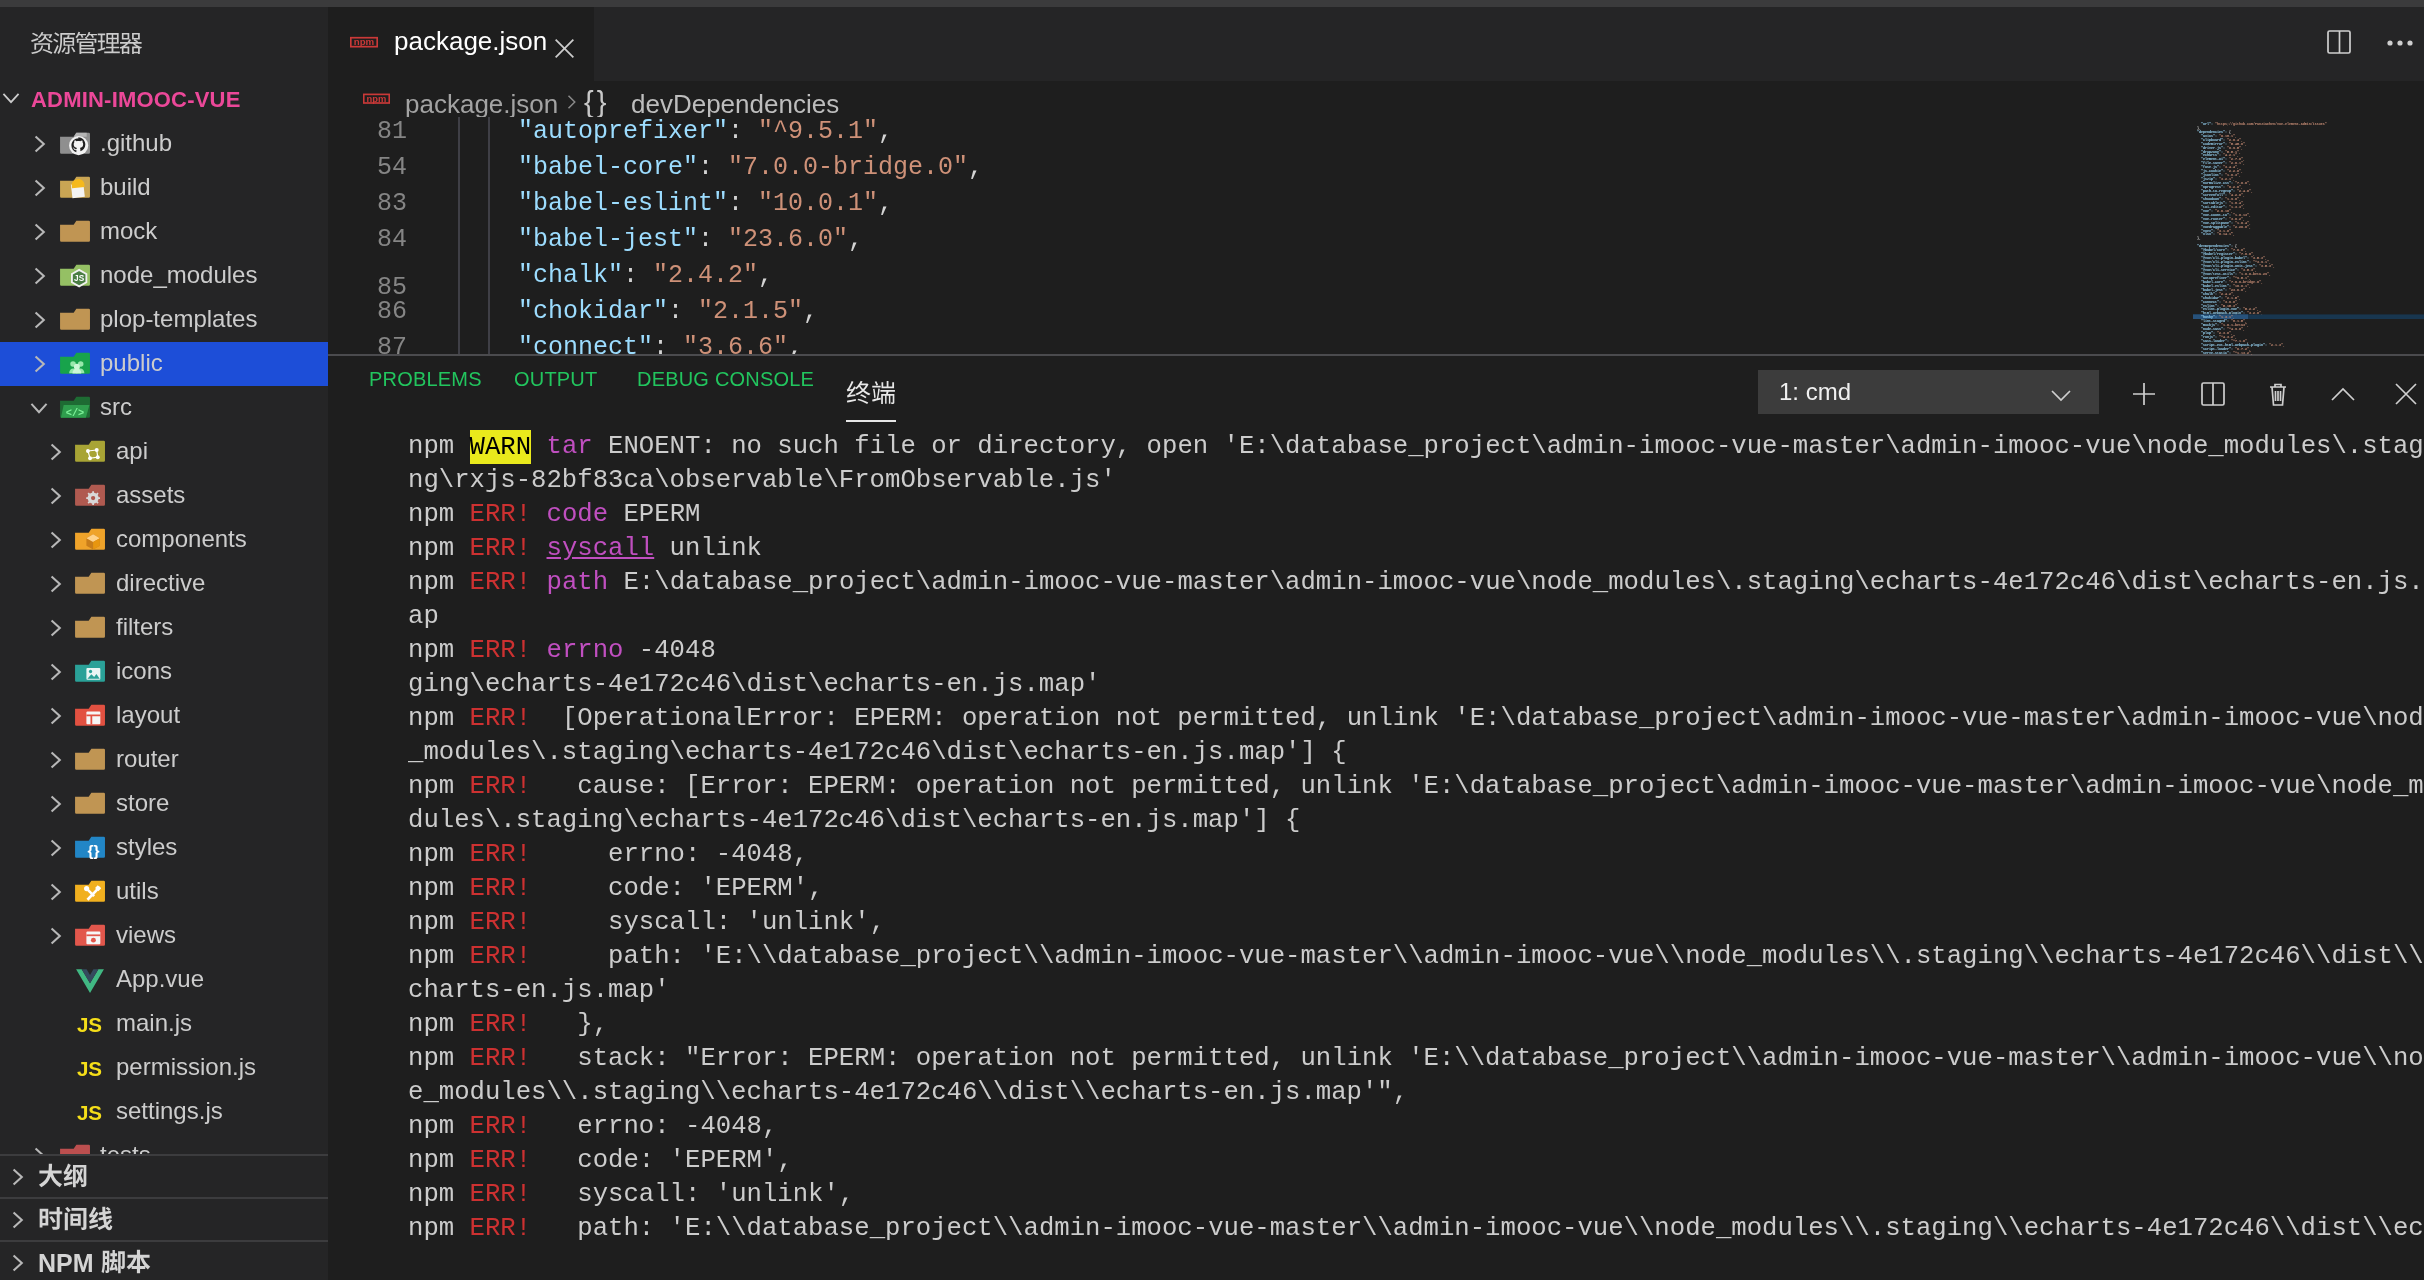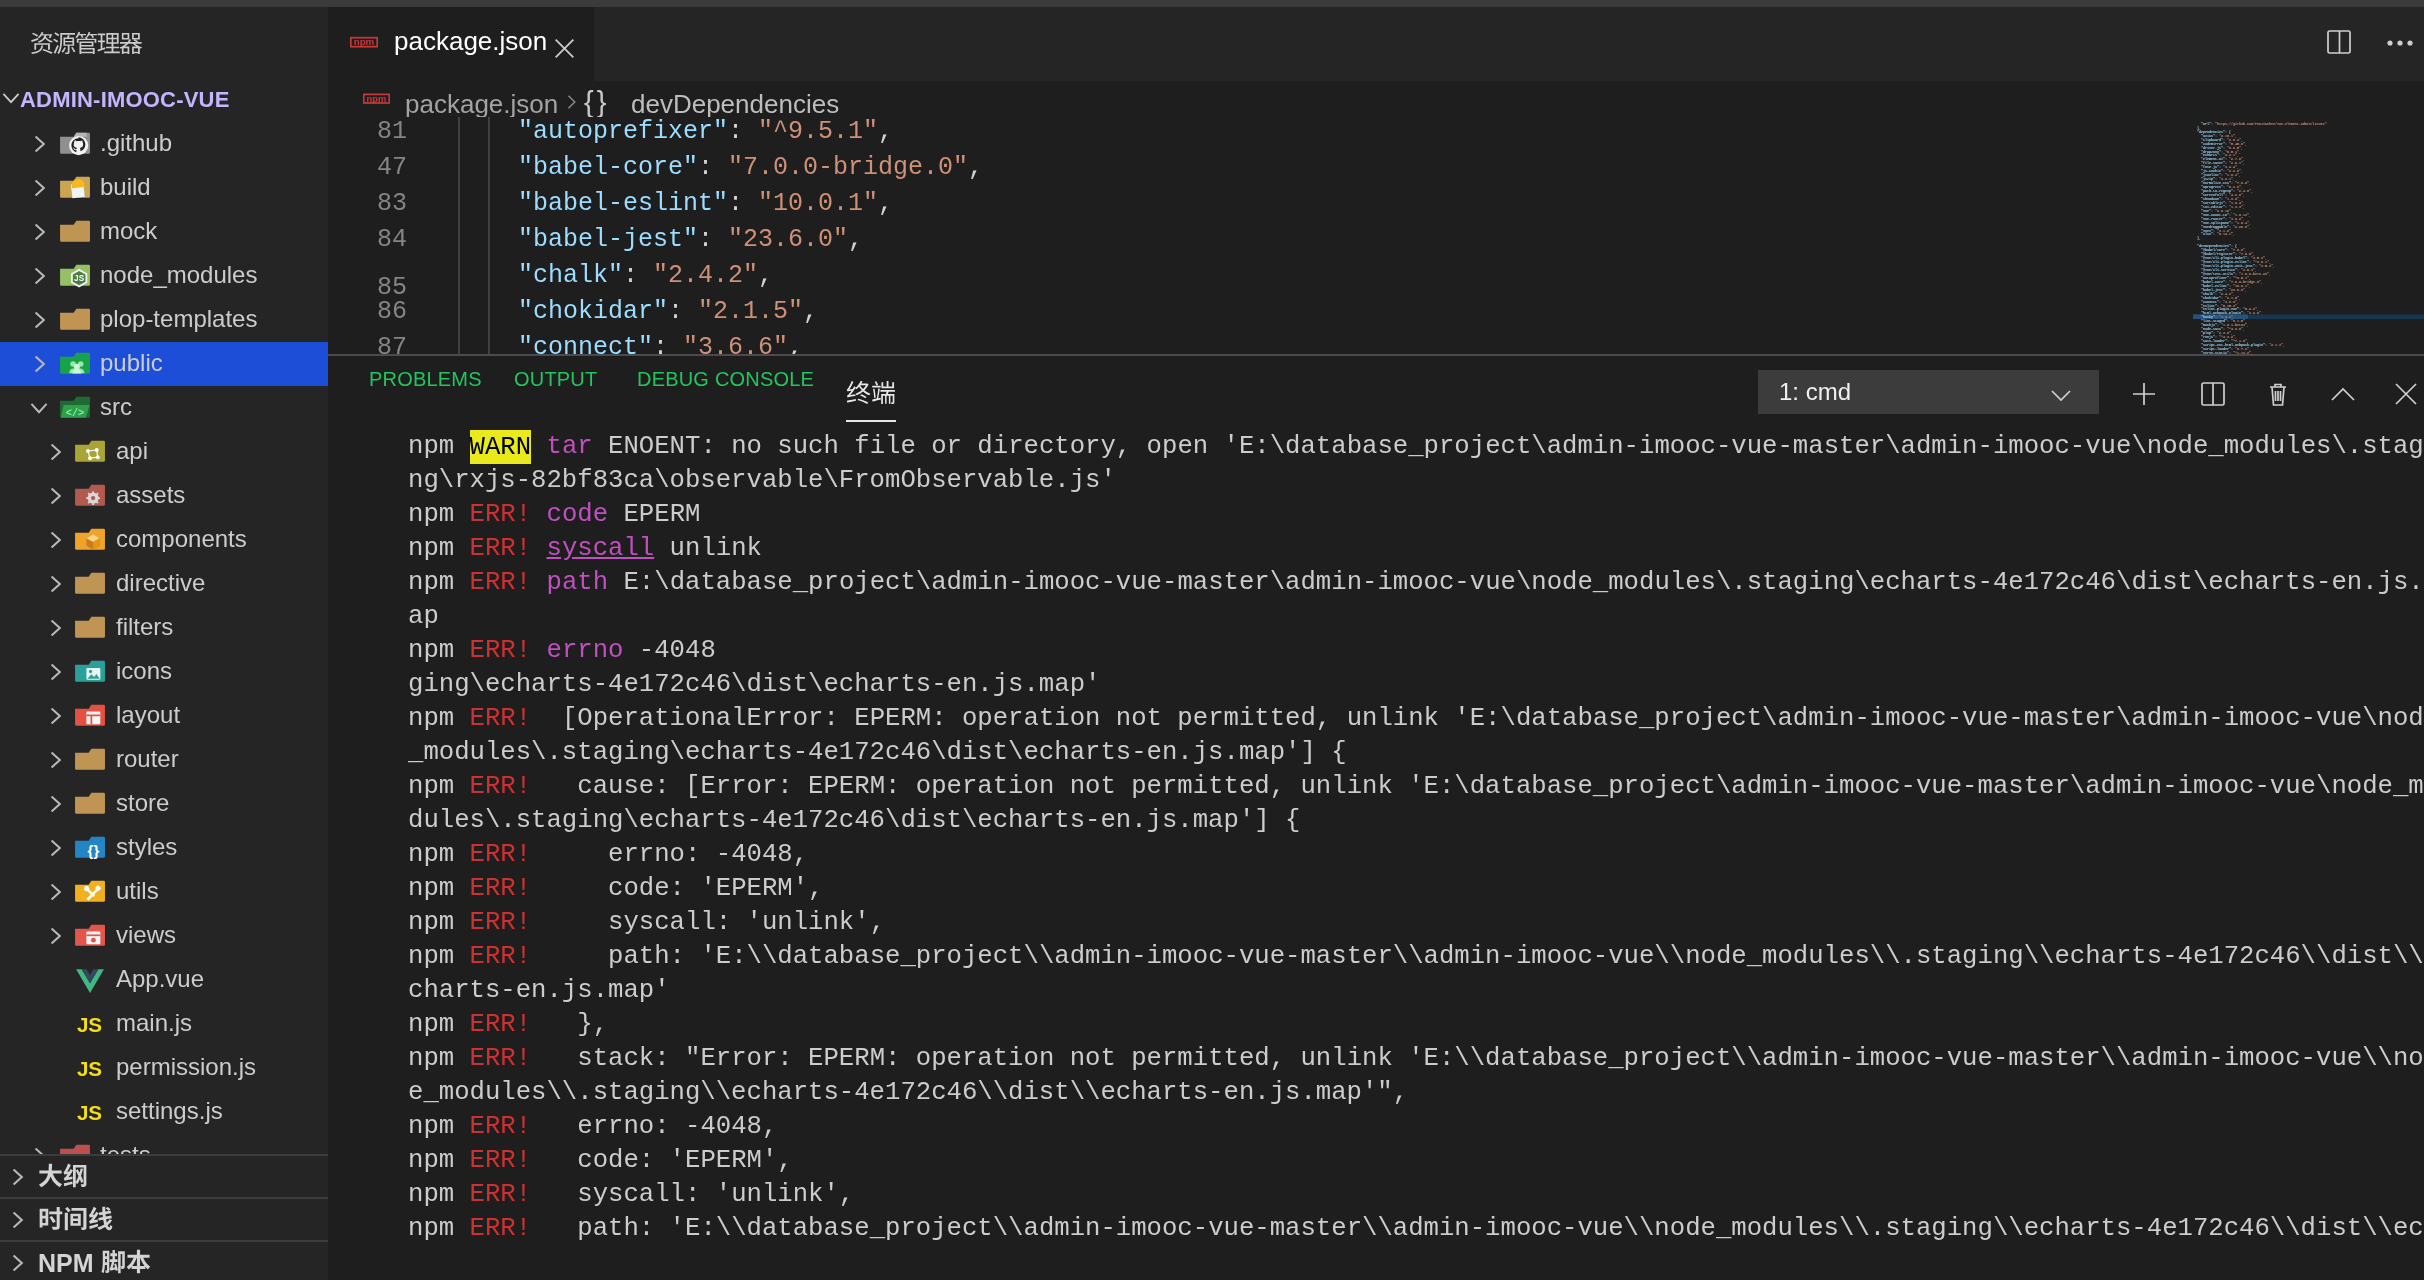--- a/index.html
+++ b/index.html
@@ -6,21 +6,21 @@
   html,body { width:2424px; height:1280px; overflow:hidden; background:#1e1e1e;
     font-family:"Liberation Sans", sans-serif; }
   .abs { position:absolute; }
   #stage { position:relative; width:2424px; height:1280px; }
 
   #topstrip { left:0; top:0; width:2424px; height:7px; background:#3b3b3c; }
 
   #sidebar { left:0; top:7px; width:328px; height:1273px; background:#252526; }
   #sbtitle { left:30px; top:24px; font-size:26px; color:#cccccc; letter-spacing:1px;}
   #rootrow { left:0; top:71px; width:328px; height:44px; }
-  #rootrow .lbl { position:absolute; left:20px; top:9px; font-size:22px; font-weight:bold; color:#c4b5fd; letter-spacing:0.2px;}
+  #rootrow .lbl { position:absolute; left:31px; top:9px; font-size:22px; font-weight:bold; color:#ec4899; letter-spacing:0.2px;}
   .trow { position:absolute; left:0; width:328px; height:44px; color:#cccccc; font-size:24px; }
   .trow.sel { background:#1d4ed8; }
   .trow .chev { position:absolute; left:28px; top:11px; }
   .trow .chev2 { position:absolute; left:44px; top:11px; }
   .trow .ico { position:absolute; left:58px; top:5px; }
   .trow .ico2 { position:absolute; left:73px; top:5px; }
   .trow .lbl { position:absolute; left:100px; top:7px; }
   .trow .lbl2 { position:absolute; left:116px; top:7px; }
   .sechead { position:absolute; left:0; width:328px; height:43px; border-top:2px solid #3c3c3e; color:#d4d4d4; background:#252526; }
   .sechead .chev { position:absolute; left:6px; top:10px; }
@@ -384,21 +384,21 @@
         <path d="M6 3 l5 5 -5 5" stroke="#8a8a8a" stroke-width="1.2" fill="none"></path>
       </svg>
       <span style="position:absolute;left:256px;top:5px;color:#c8c8c8;font-size:29px;letter-spacing:3px">{}</span>
       <span style="position:absolute;left:303px;top:8px;color:#bdbdbd">devDependencies</span>
     </div>
   <div class="abs" id="editor">
       <div class="iguide" style="left:130px;top:0;height:237px"></div>
       <div class="iguide" style="left:160px;top:0;height:237px"></div>
 <div class="lnum" style="left:0;top:-3px">81</div>
 <div class="codeline" style="left:130px;top:-3px"><span class="k">    "autoprefixer"</span><span class="p">: </span><span class="v">"^9.5.1"</span><span class="p">,</span></div>
-<div class="lnum" style="left:0;top:33px">47</div>
+<div class="lnum" style="left:0;top:33px">54</div>
 <div class="codeline" style="left:130px;top:33px"><span class="k">    "babel-core"</span><span class="p">: </span><span class="v">"7.0.0-bridge.0"</span><span class="p">,</span></div>
 <div class="lnum" style="left:0;top:69px">83</div>
 <div class="codeline" style="left:130px;top:69px"><span class="k">    "babel-eslint"</span><span class="p">: </span><span class="v">"10.0.1"</span><span class="p">,</span></div>
 <div class="lnum" style="left:0;top:105px">84</div>
 <div class="codeline" style="left:130px;top:105px"><span class="k">    "babel-jest"</span><span class="p">: </span><span class="v">"23.6.0"</span><span class="p">,</span></div>
 <div class="lnum" style="left:0;top:153px">85</div>
 <div class="codeline" style="left:130px;top:141px"><span class="k">    "chalk"</span><span class="p">: </span><span class="v">"2.4.2"</span><span class="p">,</span></div>
 <div class="lnum" style="left:0;top:177px">86</div>
 <div class="codeline" style="left:130px;top:177px"><span class="k">    "chokidar"</span><span class="p">: </span><span class="v">"2.1.5"</span><span class="p">,</span></div>
 <div class="lnum" style="left:0;top:213px">87</div>

